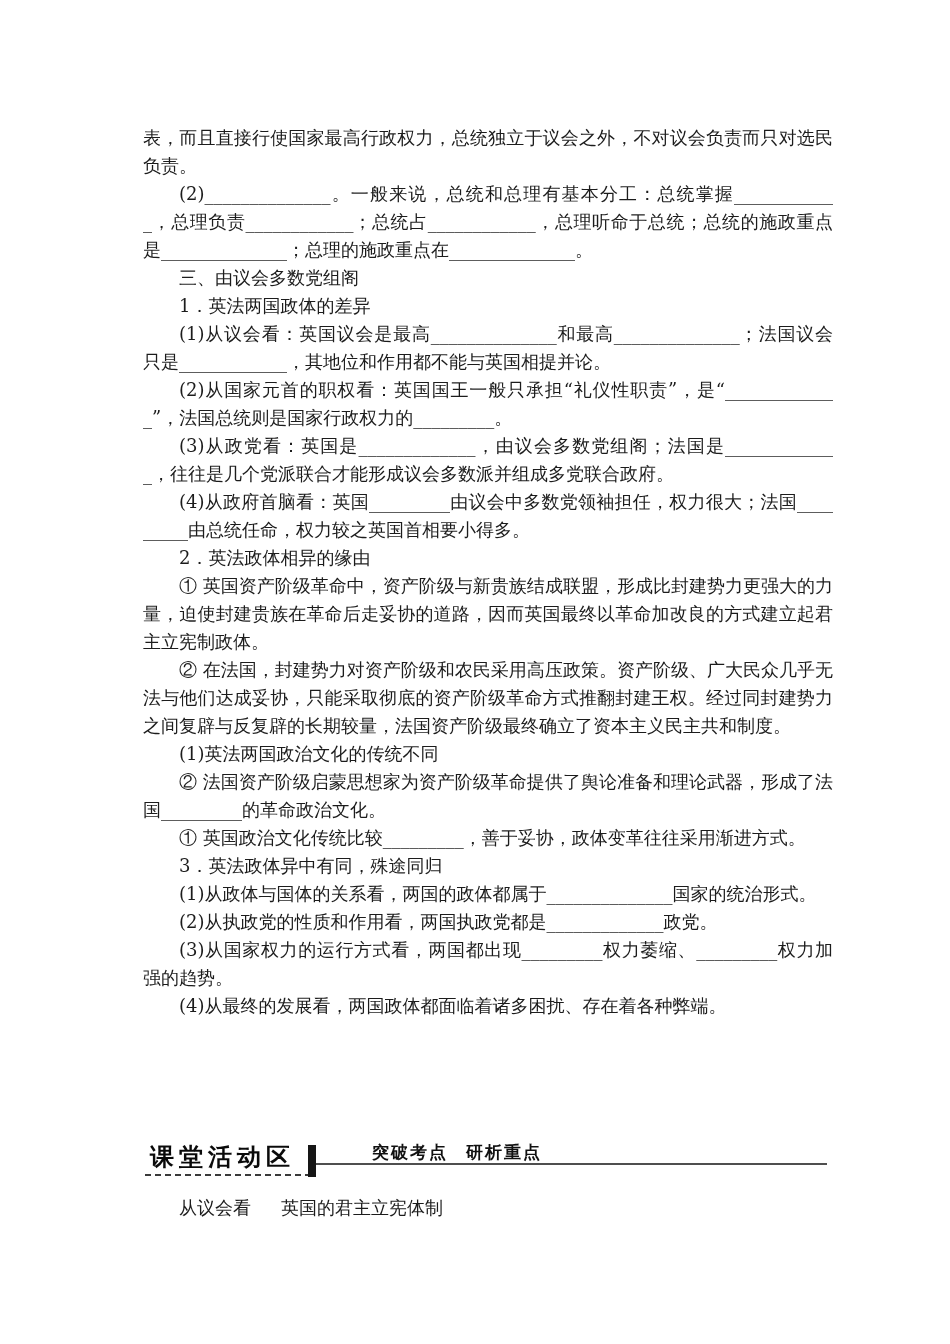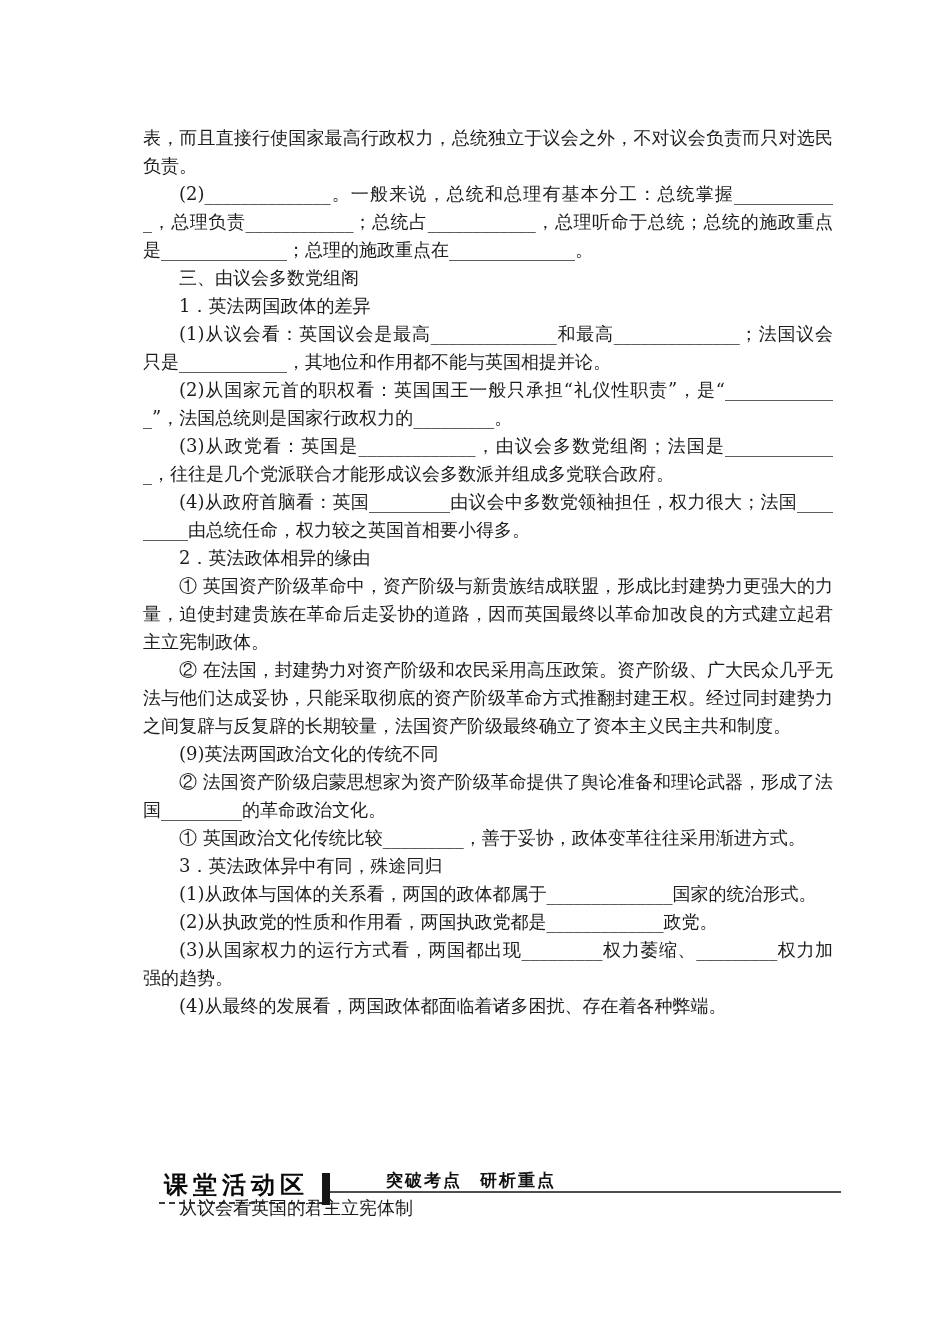--- a/index.html
+++ b/index.html
@@ -11,21 +11,21 @@
   }
   .doc-content {
     position:absolute; left:143px; top:124px; width:690px;
     font-size:18px; line-height:28px;
     text-align:justify; word-break:break-all;
   }
   .para { text-justify:inter-character; }
   .para.indent { text-indent:2em; }
 
   
-  .banner { position:absolute; left:164px; top:1144px; width:677px; height:44px;margin-top:28px; }
+  .banner { position:absolute; left:150px; top:1144px; width:677px; height:44px; }
   .banner-title {
     position:absolute; left:0; top:0;
     font-family:"DejaVu Sans","Liberation Sans",sans-serif;
     font-weight:bold; font-size:24px; line-height:26px;
     letter-spacing:5px; color:#0a0a0a; white-space:nowrap;
   }
   .banner-dash {
     position:absolute; left:-5px; top:30px; width:166px; height:0;
     border-top:2px dashed #3a3a3a;
   }
@@ -38,38 +38,38 @@
     letter-spacing:2px; color:#111; white-space:nowrap;
   }
   .banner-tags .tag { margin-right:18px;text-align:right; }
   .banner-tags .tag:last-child { margin-right:0; }
 
   .topic-line {
     position:absolute; left:143px; top:1194px; width:690px;
     font-size:18px; line-height:28px; padding-left:36px;
     color:#1c1c1c; white-space:nowrap;
   }
-  .topic-line .topic-title { }
+  .topic-line .topic-title { margin-left:30px; }
 </style>
 </head>
 <body>
 
 <div class="doc-content">
   <p class="para">表，而且直接行使国家最高行政权力，总统独立于议会之外，不对议会负责而只对选民负责。</p>
   <p class="para indent">(2)______________。一般来说，总统和总理有基本分工：总统掌握____________，总理负责____________；总统占____________，总理听命于总统；总统的施政重点是______________；总理的施政重点在______________。</p>
   <p class="para indent">三、由议会多数党组阁</p>
   <p class="para indent">1．英法两国政体的差异</p>
   <p class="para indent">(1)从议会看：英国议会是最高______________和最高______________；法国议会只是____________，其地位和作用都不能与英国相提并论。</p>
   <p class="para indent">(2)从国家元首的职权看：英国国王一般只承担“礼仪性职责”，是“_____________”，法国总统则是国家行政权力的_________。</p>
   <p class="para indent">(3)从政党看：英国是_____________，由议会多数党组阁；法国是_____________，往往是几个党派联合才能形成议会多数派并组成多党联合政府。</p>
   <p class="para indent">(4)从政府首脑看：英国_________由议会中多数党领袖担任，权力很大；法国_________由总统任命，权力较之英国首相要小得多。</p>
   <p class="para indent">2．英法政体相异的缘由</p>
   <p class="para indent">① 英国资产阶级革命中，资产阶级与新贵族结成联盟，形成比封建势力更强大的力量，迫使封建贵族在革命后走妥协的道路，因而英国最终以革命加改良的方式建立起君主立宪制政体。</p>
   <p class="para indent">② 在法国，封建势力对资产阶级和农民采用高压政策。资产阶级、广大民众几乎无法与他们达成妥协，只能采取彻底的资产阶级革命方式推翻封建王权。经过同封建势力之间复辟与反复辟的长期较量，法国资产阶级最终确立了资本主义民主共和制度。</p>
-  <p class="para indent">(9)英法两国政治文化的传统不同</p>
+  <p class="para indent">(1)英法两国政治文化的传统不同</p>
   <p class="para indent">② 法国资产阶级启蒙思想家为资产阶级革命提供了舆论准备和理论武器，形成了法国_________的革命政治文化。</p>
   <p class="para indent">① 英国政治文化传统比较_________，善于妥协，政体变革往往采用渐进方式。</p>
   <p class="para indent">3．英法政体异中有同，殊途同归</p>
   <p class="para indent">(1)从政体与国体的关系看，两国的政体都属于______________国家的统治形式。</p>
   <p class="para indent">(2)从执政党的性质和作用看，两国执政党都是_____________政党。</p>
   <p class="para indent">(3)从国家权力的运行方式看，两国都出现_________权力萎缩、_________权力加强的趋势。</p>
   <p class="para indent">(4)从最终的发展看，两国政体都面临着诸多困扰、存在着各种弊端。</p>
 </div>
 
 <div class="banner">

